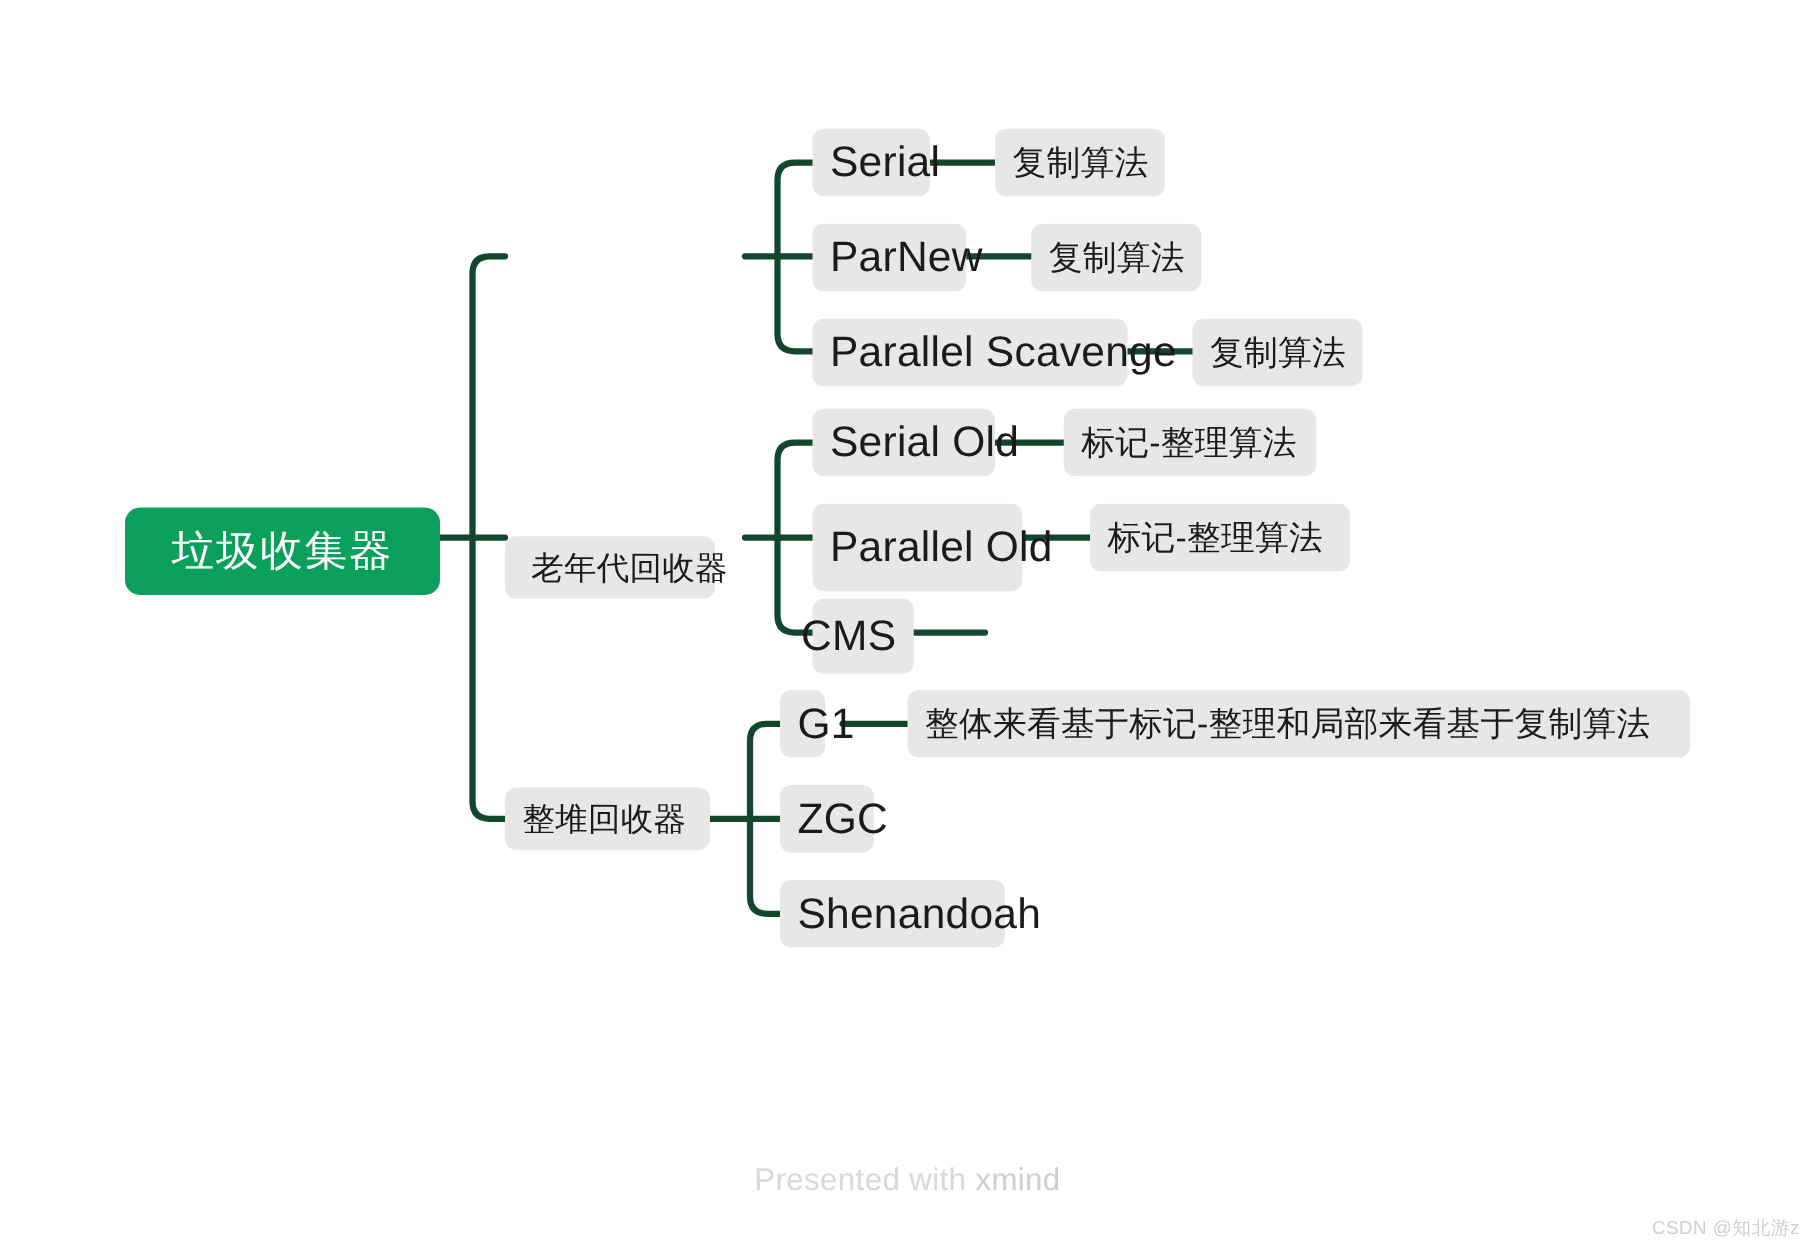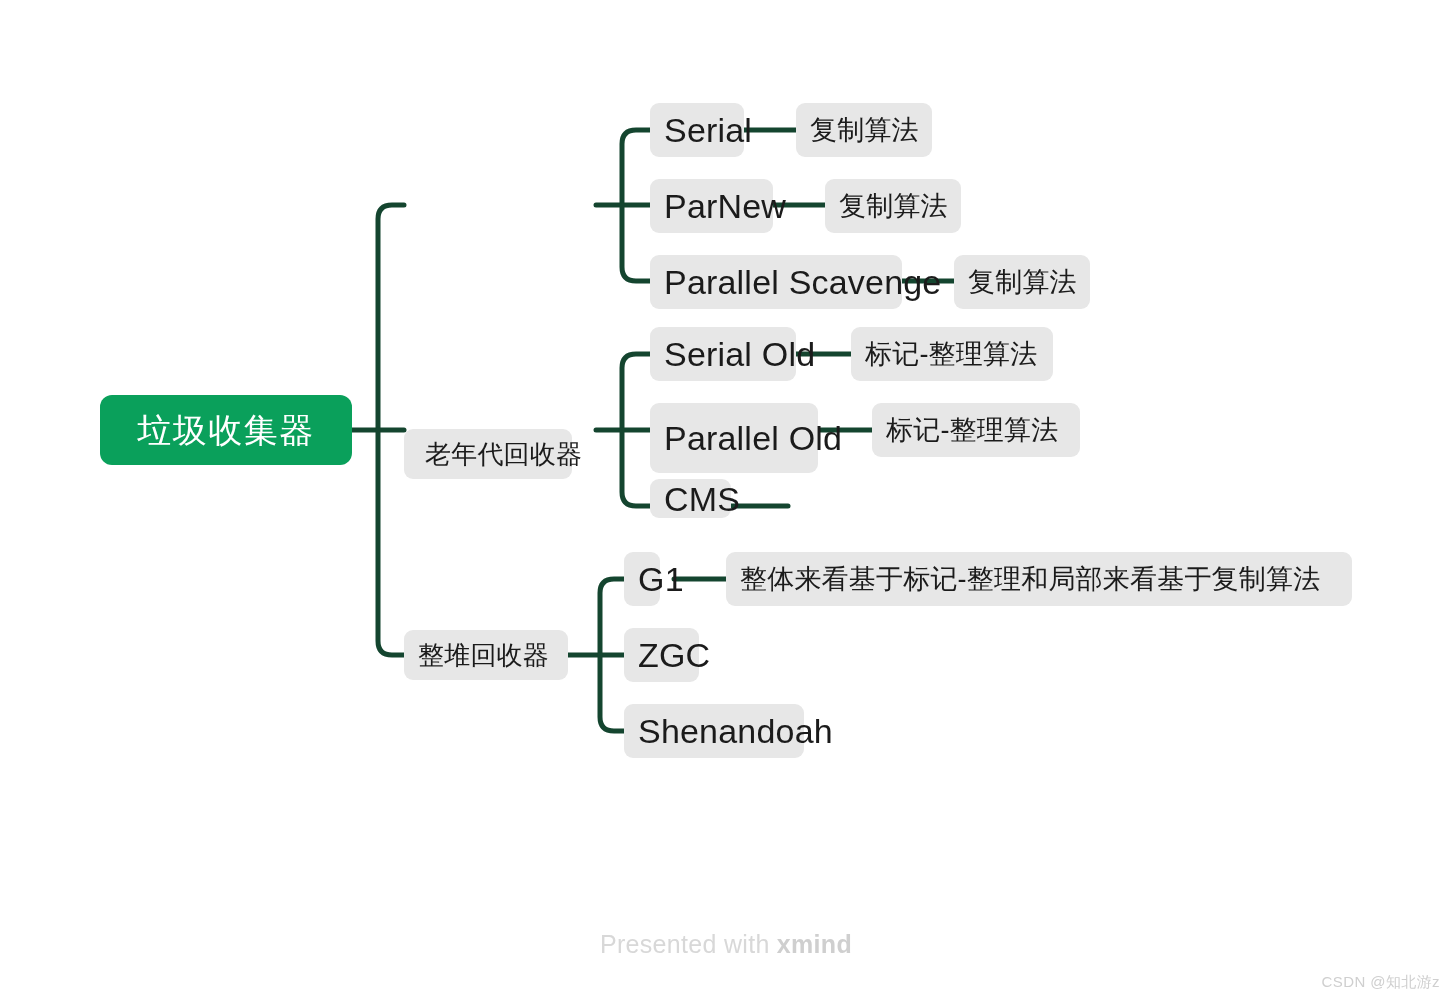--- a/index.html
+++ b/index.html
@@ -47,20 +47,21 @@
   }
 
   .node.root {
     background: #0aa05b;
     color: #ffffff;
     border-radius: 12px;
     font-size: 34px;
     justify-content: center;
     padding: 0 20px;
     letter-spacing: 1.5px;
+    margin-top: 11px;
   }
 
   .node.branch {
     font-size: 26px;
   }
 
   .node.leaf-cn {
     font-size: 27px;
   }
 
@@ -68,21 +69,21 @@
     position: absolute;
     left: 0;
     top: 930px;
     width: 1452px;
     text-align: center;
     color: #d8d8d8;
     font-size: 25px;
     letter-spacing: 0.3px;
   }
   #footer .brand {
-    font-weight: bold;
+    font-weight: normal;
     color: #cfcfcf;
   }
 
   #watermark {
     position: absolute;
     right: 12px;
     bottom: 8px;
     color: #cfcfcf;
     font-size: 15px;
     letter-spacing: 0.4px;
@@ -171,21 +172,21 @@
     <span>标记-整理算法</span>
   </div>
 
   <div class="node" style="left:650px; top:403px; width:168px; height:70px;text-align:center;">
     <span>Parallel Old</span>
   </div>
   <div class="node leaf-cn" style="left:872px; top:403px; width:208px; height:54px;">
     <span>标记-整理算法</span>
   </div>
 
-  <div class="node" style="left:650px; top:479px; width:81px; height:39px;">
+  <div class="node" style="left:650px; top:479px; width:81px; height:60px;justify-content:flex-end;">
     <span>CMS</span>
   </div>
 
   <div class="node" style="left:624px; top:552px; width:36px; height:54px;">
     <span>G1</span>
   </div>
   <div class="node leaf-cn" style="left:726px; top:552px; width:626px; height:54px;">
     <span>整体来看基于标记-整理和局部来看基于复制算法</span>
   </div>
 

